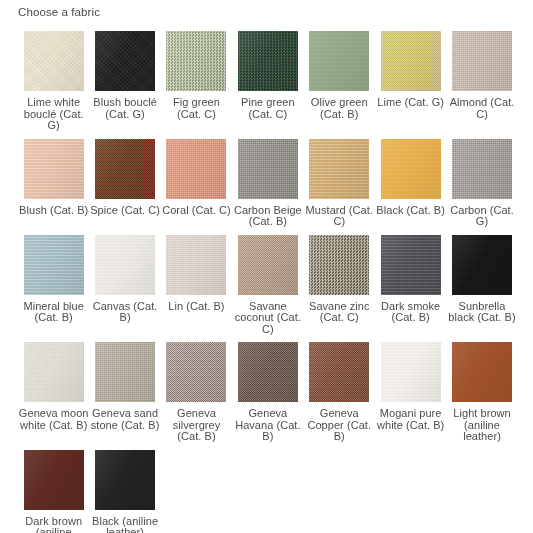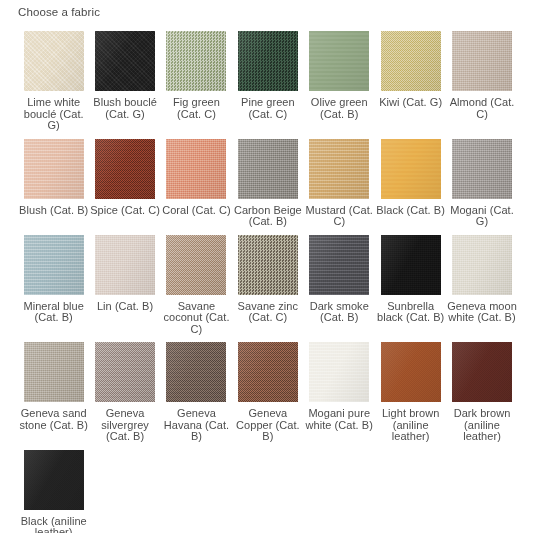--- a/index.html
+++ b/index.html
@@ -142,21 +142,21 @@
           <div class="weave"></div>
           <div class="sheen"></div>
         </div>
         <div class="caption">Olive green (Cat. B)</div>
       </div>
       <div class="cell">
         <div class="swatch w-speck" style="background-color: rgb(207, 192, 131);">
           <div class="weave"></div>
           <div class="sheen"></div>
         </div>
-        <div class="caption">Kiwi (Cat. G)</div>
+        <div class="caption">Lime (Cat. G)</div>
       </div>
       <div class="cell">
         <div class="swatch " style="background-color: rgb(195, 180, 167);">
           <div class="weave"></div>
           <div class="sheen"></div>
         </div>
         <div class="caption">Almond (Cat. C)</div>
       </div>
       <div class="cell">
         <div class="swatch w-horiz" style="background-color: rgb(231, 195, 176);">
@@ -198,30 +198,37 @@
           <div class="weave"></div>
           <div class="sheen"></div>
         </div>
         <div class="caption">Black (Cat. B)</div>
       </div>
       <div class="cell">
         <div class="swatch " style="background-color: rgb(157, 152, 148);">
           <div class="weave"></div>
           <div class="sheen"></div>
         </div>
-        <div class="caption">Mogani (Cat. G)</div>
+        <div class="caption">Carbon (Cat. G)</div>
       </div>
       <div class="cell">
         <div class="swatch w-horiz" style="background-color: rgb(171, 192, 198);">
           <div class="weave"></div>
           <div class="sheen"></div>
         </div>
         <div class="caption">Mineral blue (Cat. B)</div>
       </div>
       <div class="cell">
+        <div class="swatch w-horiz" style="background-color: rgb(236, 233, 228);">
+          <div class="weave"></div>
+          <div class="sheen"></div>
+        </div>
+        <div class="caption">Canvas (Cat. B)</div>
+      </div>
+      <div class="cell">
         <div class="swatch " style="background-color: rgb(219, 207, 199);">
           <div class="weave"></div>
           <div class="sheen"></div>
         </div>
         <div class="caption">Lin (Cat. B)</div>
       </div>
       <div class="cell">
         <div class="swatch w-speck" style="background-color: rgb(179, 154, 133);">
           <div class="weave"></div>
           <div class="sheen"></div>

